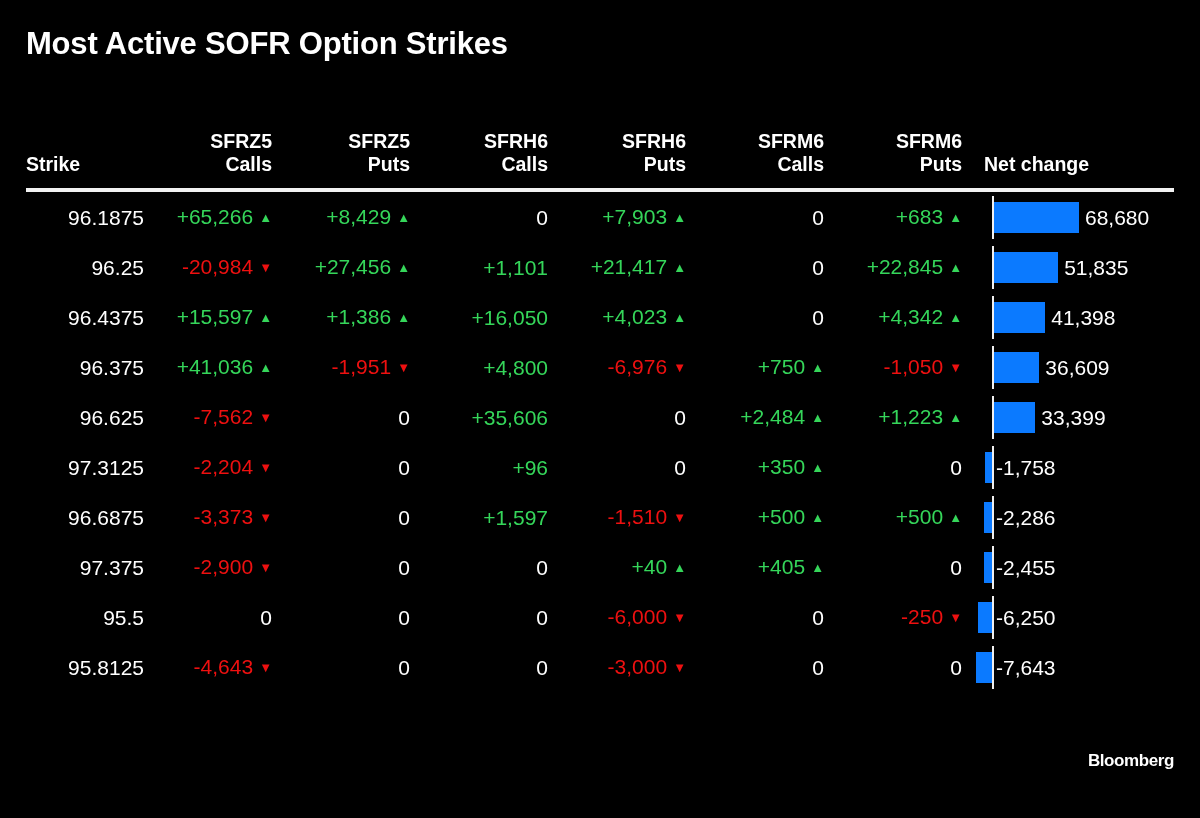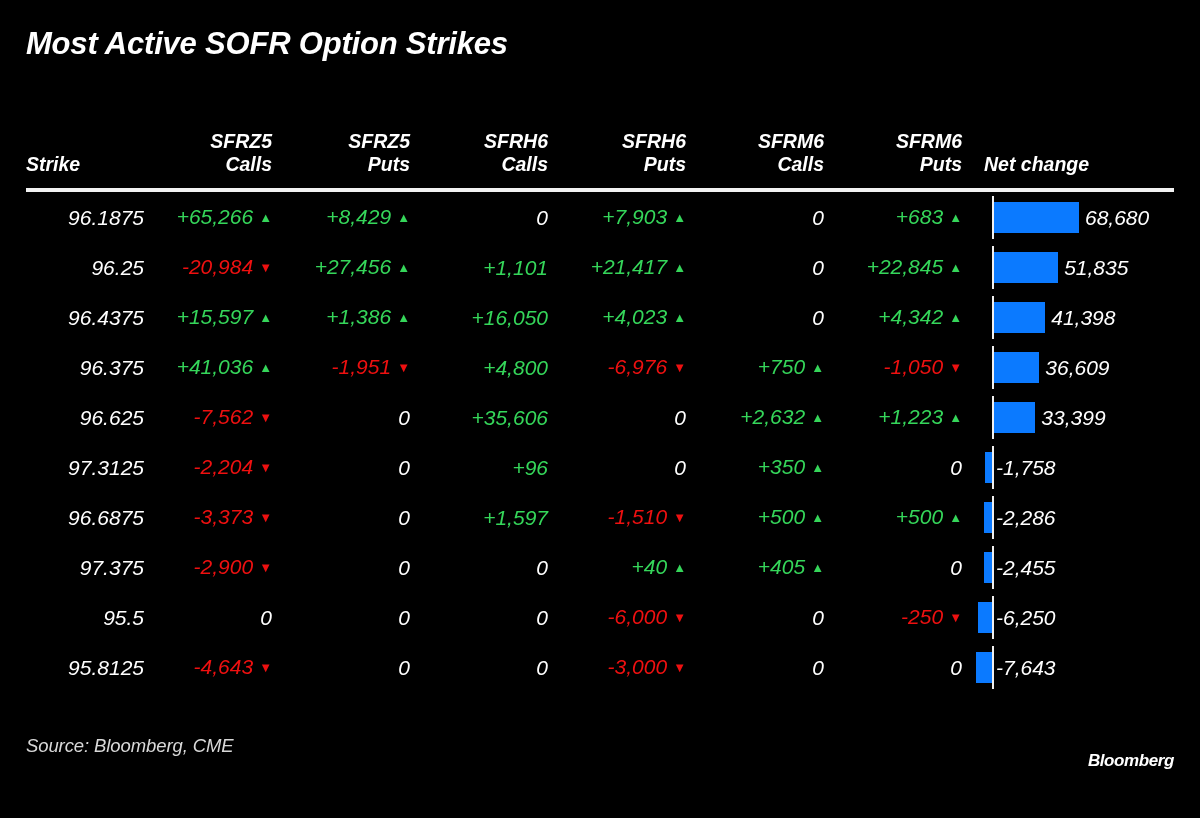--- a/index.html
+++ b/index.html
@@ -3,21 +3,21 @@
 <meta charset="utf-8">
 <style>
   html,body{margin:0;padding:0;}
   body{
     width:1200px;height:818px;
     background:#000000;
     font-family:"Liberation Sans", sans-serif;
     color:#ffffff;
     overflow:hidden;
   }
-  .page{position:relative;width:1106px;height:818px;background:#000;font-style:italic;}
+  .page{position:relative;width:1106px;height:818px;background:#000;}
 
   
   .titles{padding:26px 0 0 26px;}
   .title{
     font-size:31px;font-weight:bold;letter-spacing:-0.2px;
     color:#ffffff;line-height:1.18;
   }
   .subtitle{
     font-size:21px;font-weight:400;color:#e8e8e8;
     margin-top:5px;line-height:1.25;letter-spacing:-0.1px;
@@ -207,21 +207,21 @@
                 <div class="netlabel" style="left: 73.3082px;">36,609</div>
               </div>
             </td>
           </tr>
           <tr>
             <td class="c-strike">96.625</td>
             <td class="c-num"><span class="val neg">-7,562</span><span class="tri dn">▼</span></td>
             <td class="c-num"><span class="val zero">0</span></td>
             <td class="c-num"><span class="val pos">+35,606</span></td>
             <td class="c-num"><span class="val zero">0</span></td>
-            <td class="c-num"><span class="val pos">+2,632</span><span class="tri up">▲</span></td>
+            <td class="c-num"><span class="val pos">+2,484</span><span class="tri up">▲</span></td>
             <td class="c-num"><span class="val pos">+1,223</span><span class="tri up">▲</span></td>
             <td class="c-net">
               <div class="netcell">
                 <div class="zeroline"></div>
                 <div class="bar" style="left: 22px; width: 41.3354px;"></div>
                 <div class="netlabel" style="left: 69.3354px;">33,399</div>
               </div>
             </td>
           </tr>
           <tr>
@@ -302,17 +302,16 @@
                 <div class="bar" style="left: 4.2998px; width: 15.7002px;"></div>
                 <div class="netlabel" style="left: 24px;">-7,643</div>
               </div>
             </td>
           </tr>
         </tbody>
     </table>
   </div>
 
   <div class="footer">
-    <div class="src">Source: Bloomberg, CME</div>
     <div class="brand">Bloomberg</div>
   </div>
 
 </div>
 
 </body></html>

